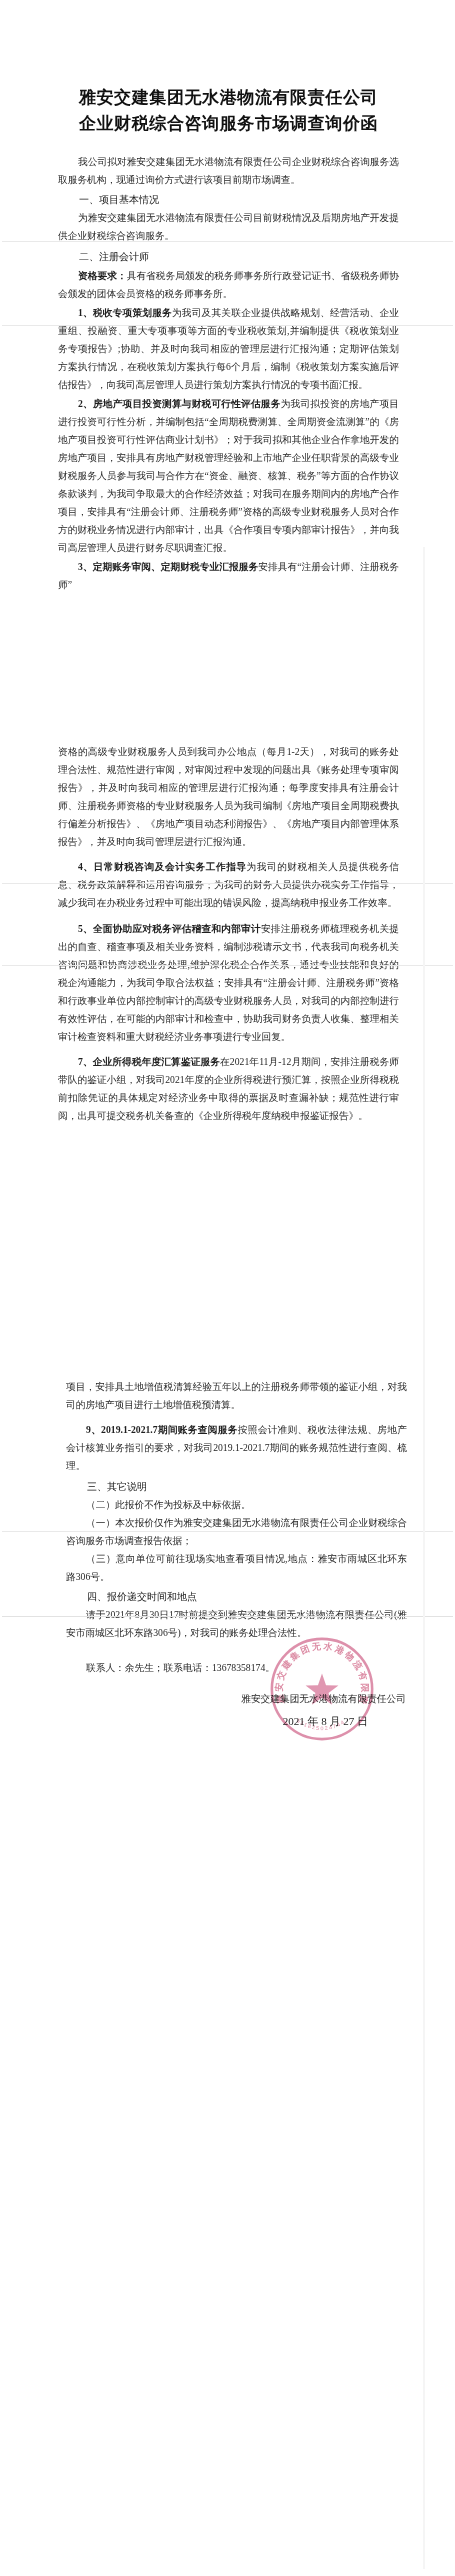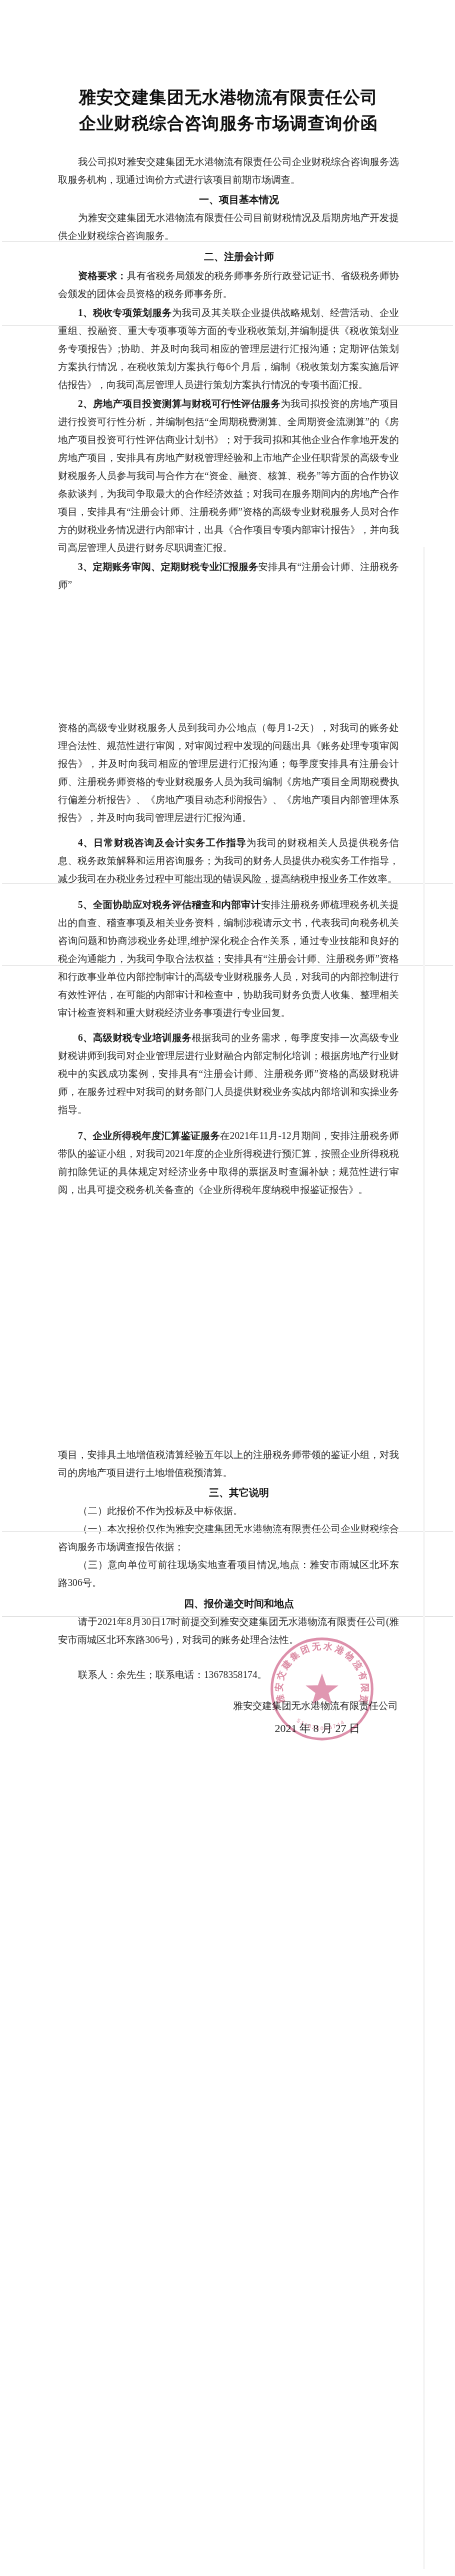--- a/index.html
+++ b/index.html
@@ -3,36 +3,36 @@
 <meta charset="utf-8">
 <style>
   html,body{margin:0;padding:0;}
   body{
     width:456px;height:2576px;position:relative;background:#ffffff;
     font-family:"Liberation Serif","DejaVu Serif",serif;color:#1f1f1f;
     overflow:hidden;
   }
   .page{position:absolute;left:58px;width:341px;}
   #page1{top:85px;}
-  #page2{top:719px;}
-  #page3{top:1446px;}
+  #page2{top:743px;}
+  #page3{top:1378px;margin-left:8px;}
   .title{
     text-align:center;font-weight:bold;font-size:17px;line-height:26px;
     letter-spacing:0.6px;color:#111;margin:0;
   }
   .title-block{margin-bottom:16px;}
   .p{
     font-size:9.7px;line-height:18px;text-align:justify;margin:0;
     word-break:break-all;
   }
   .indent{text-indent:20px;}
   .lead{font-weight:bold;}
   .h{
-    font-family:"Liberation Sans","DejaVu Sans",sans-serif;font-weight:bold;
-    font-size:10px;line-height:18px;margin:2.3px 0 0 0;padding-left:21px;color:#161616;text-align:center;
+    font-family:"Liberation Sans","DejaVu Sans",sans-serif;font-weight:normal;
+    font-size:10px;line-height:18px;margin:2.3px 0 0 0;padding-left:21px;color:#161616;
   }
   .sec{margin-top:1.1px;}
   .mt{margin-top:7.4px;}
   .contact{margin-top:17px;}
   .sig-block{margin-top:12.5px;text-align:right;}
   .sig-line{font-size:9.7px;line-height:19.4px;margin:0;padding-right:1.1px;}
   .sig-date{font-size:11px;line-height:19.4px;margin:3.4px 0 0 0;padding-right:39px;}
   .scanline{position:absolute;left:2.3px;width:451px;height:0.6px;background:#e9e9e9;}
   #scanline-5{background:#e2e2e2;}
   .vline{position:absolute;left:423px;top:547px;width:1.7px;height:2022px;background:#f5f5f5;}
@@ -56,26 +56,26 @@
   <p class="p indent sec"><span class="lead">资格要求：</span><span>具有省税务局颁发的税务师事务所行政登记证书、省级税务师协会颁发的团体会员资格的税务师事务所。</span></p>
   <p class="p indent sec"><span class="lead">1、税收专项策划服务</span><span>为我司及其关联企业提供战略规划、经营活动、企业重组、投融资、重大专项事项等方面的专业税收策划,并编制提供《税收策划业务专项报告》;协助、并及时向我司相应的管理层进行汇报沟通；定期评估策划方案执行情况，在税收策划方案执行每6个月后，编制《税收策划方案实施后评估报告》，向我司高层管理人员进行策划方案执行情况的专项书面汇报。</span></p>
   <p class="p indent sec"><span class="lead">2、房地产项目投资测算与财税可行性评估服务</span><span>为我司拟投资的房地产项目进行投资可行性分析，并编制包括“全周期税费测算、全周期资金流测算”的《房地产项目投资可行性评估商业计划书》；对于我司拟和其他企业合作拿地开发的房地产项目，安排具有房地产财税管理经验和上市地产企业任职背景的高级专业财税服务人员参与我司与合作方在“资金、融资、核算、税务”等方面的合作协议条款谈判，为我司争取最大的合作经济效益；对我司在服务期间内的房地产合作项目，安排具有“注册会计师、注册税务师”资格的高级专业财税服务人员对合作方的财税业务情况进行内部审计，出具《合作项目专项内部审计报告》，并向我司高层管理人员进行财务尽职调查汇报。</span></p>
   <p class="p indent sec"><span class="lead">3、定期账务审阅、定期财税专业汇报服务</span><span>安排具有“注册会计师、注册税务师”</span></p>
 </div>
 
 <div class="page" id="page2">
   <p class="p">资格的高级专业财税服务人员到我司办公地点（每月1-2天），对我司的账务处理合法性、规范性进行审阅，对审阅过程中发现的问题出具《账务处理专项审阅报告》，并及时向我司相应的管理层进行汇报沟通；每季度安排具有注册会计师、注册税务师资格的专业财税服务人员为我司编制《房地产项目全周期税费执行偏差分析报告》、《房地产项目动态利润报告》、《房地产项目内部管理体系报告》，并及时向我司管理层进行汇报沟通。</p>
   <p class="p indent mt"><span class="lead">4、日常财税咨询及会计实务工作指导</span><span>为我司的财税相关人员提供税务信息、税务政策解释和运用咨询服务；为我司的财务人员提供办税实务工作指导，减少我司在办税业务过程中可能出现的错误风险，提高纳税申报业务工作效率。</span></p>
   <p class="p indent mt"><span class="lead">5、全面协助应对税务评估稽查和内部审计</span><span>安排注册税务师梳理税务机关提出的自查、稽查事项及相关业务资料，编制涉税请示文书，代表我司向税务机关咨询问题和协商涉税业务处理,维护深化税企合作关系，通过专业技能和良好的税企沟通能力，为我司争取合法权益；安排具有“注册会计师、注册税务师”资格和行政事业单位内部控制审计的高级专业财税服务人员，对我司的内部控制进行有效性评估，在可能的内部审计和检查中，协助我司财务负责人收集、整理相关审计检查资料和重大财税经济业务事项进行专业回复。</span></p>
-  <p class="p indent mt"><span class="lead">6、高级财税专业培训服务</span><span>根据我司的业务需求，每季度安排一次高级专业财税讲师到我司对企业管理层进行业财融合内部定制化培训；根据房地产行业财税中的实践成功案例，安排具有“注册会计师、注册税务师”资格的高级财税讲师，在服务过程中对我司的财务部门人员提供财税业务实战内部培训和实操业务指导。</span></p>
   <p class="p indent mt"><span class="lead">7、企业所得税年度汇算鉴证服务</span><span>在2021年11月-12月期间，安排注册税务师带队的鉴证小组，对我司2021年度的企业所得税进行预汇算，按照企业所得税税前扣除凭证的具体规定对经济业务中取得的票据及时查漏补缺；规范性进行审阅，出具可提交税务机关备查的《企业所得税年度纳税申报鉴证报告》。</span></p>
 </div>
 
 <div class="page" id="page3">
   <p class="p">项目，安排具土地增值税清算经验五年以上的注册税务师带领的鉴证小组，对我司的房地产项目进行土地增值税预清算。</p>
+  <p class="p indent mt"><span class="lead">9、2019.1-2021.7期间账务查阅服务</span><span>按照会计准则、税收法律法规、房地产会计核算业务指引的要求，对我司2019.1-2021.7期间的账务规范性进行查阅、梳理。</span></p>
   <p class="h">三、其它说明</p>
   <p class="p indent">（二）此报价不作为投标及中标依据。</p>
   <p class="p indent">（一）本次报价仅作为雅安交建集团无水港物流有限责任公司企业财税综合咨询服务市场调查报告依据；</p>
   <p class="p indent">（三）意向单位可前往现场实地查看项目情况,地点：雅安市雨城区北环东路306号。</p>
   <p class="h">四、报价递交时间和地点</p>
   <p class="p indent">请于2021年8月30日17时前提交到雅安交建集团无水港物流有限责任公司(雅安市雨城区北环东路306号)，对我司的账务处理合法性。</p>
   <p class="p indent contact">联系人：余先生；联系电话：13678358174。</p>
   <div class="sig-block">
     <p class="sig-line">雅安交建集团无水港物流有限责任公司</p>
     <p class="sig-date">2021 年 8 月 27 日</p>

